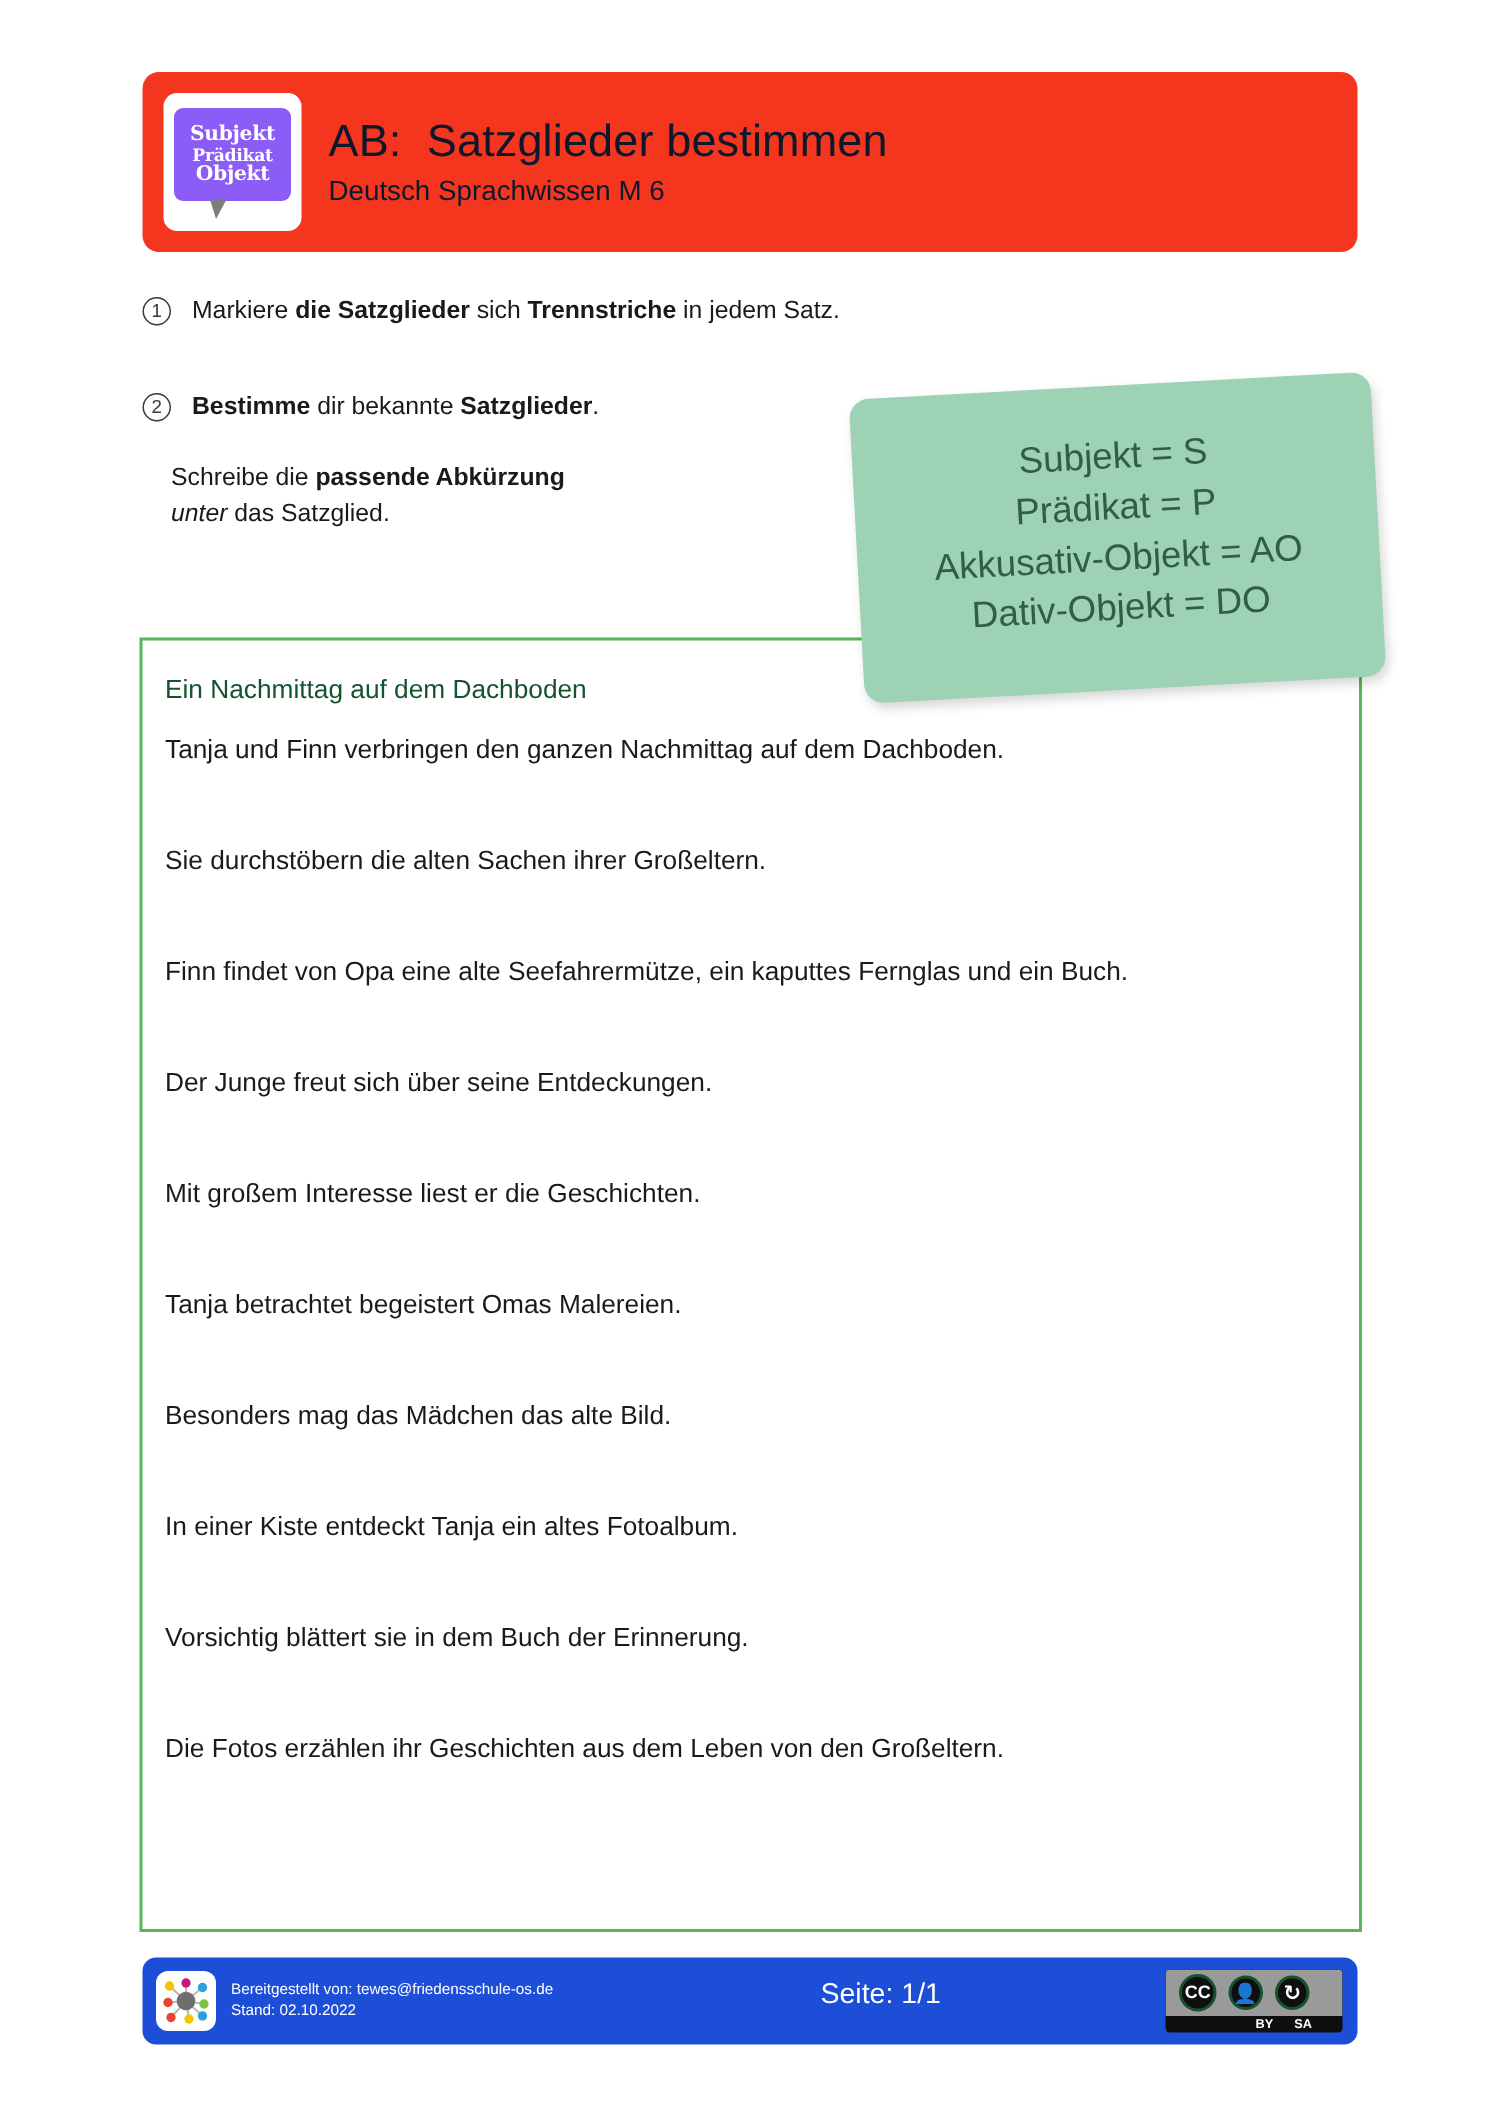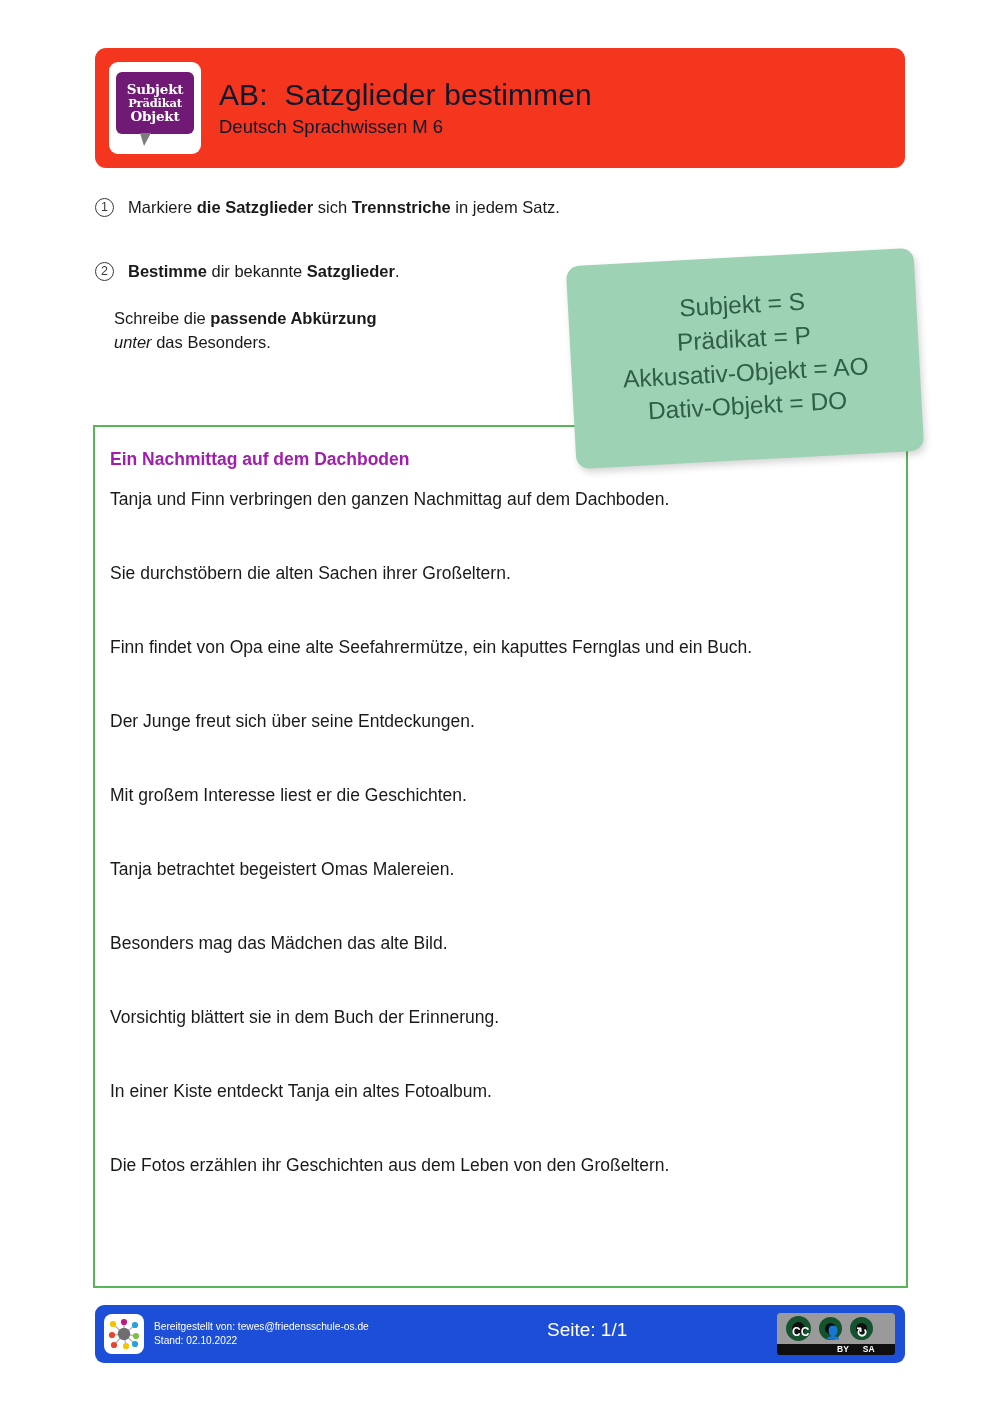--- a/index.html
+++ b/index.html
@@ -33,21 +33,21 @@
     border-radius: 9px;
     flex: 0 0 auto;
     display: flex;
     align-items: center;
     justify-content: center;
     position: relative;
   }
   .bubble {
     position: relative;
     width: 78px; height: 62px;
-    background: #701a75;
+    background: #8b5cf6;
     border-radius: 6px;
     display: flex;
     flex-direction: column;
     align-items: center;
     justify-content: center;
     margin-bottom: 10px;
   }
   .bubble:after {
     content: "";
     position: absolute;
@@ -150,22 +150,22 @@
     position: absolute;
     left: 93px; top: 425px;
     width: 815px; height: 863px;
     border: 2px solid #58b558;
     background: #ffffff;
     padding: 20px 0 0 15px;
     z-index: 1;
   }
   .content-title {
     font-size: 17.5px;
-    font-weight: bold;
-    color: #a21caf;
+    font-weight: normal;
+    color: #14532d;
     margin: 2px 0 0 0;
   }
   .sentence-list {
     margin-top: 18px;
   }
   .sentence {
     font-size: 17.5px;
     line-height: 1.3;
     color: #1a1a1a;
     height: 74px;
@@ -220,21 +220,21 @@
     background: #9a9a9a;
     display: flex;
     align-items: center;
     gap: 8px;
     padding-left: 9px;
   }
   .cc-circle {
     width: 25px; height: 25px;
     border-radius: 50%;
     background: #0f0f0f;
-    border: 6px solid #14532d;
+    border: 2px solid #14532d;
     color: #ffffff;
     font-size: 12px;
     font-weight: bold;
     text-align: center;
     line-height: 21px;
     flex: 0 0 auto;
     position: relative;
   }
   .cc-circle.small { width: 23px; height: 23px; line-height: 19px; }
   .cc-labels {
@@ -272,38 +272,38 @@
 
   <div class="instr-row">
     <div class="circ">1</div>
     <div class="instr-body"><span>Markiere </span><span style="font-weight: bold;">die Satzglieder</span><span> sich </span><span style="font-weight: bold;">Trennstriche</span><span> in jedem Satz.</span></div>
   </div>
 
   <div class="instr-row">
     <div class="circ">2</div>
     <div>
       <div class="instr-body"><span style="font-weight: bold;">Bestimme</span><span> dir bekannte </span><span style="font-weight: bold;">Satzglieder</span><span>.</span></div>
-      <div class="instr-sub"><span>Schreibe die </span><span style="font-weight: bold;">passende Abkürzung</span><br><span style="font-style: italic;">unter</span><span> das Besonders.</span></div>
+      <div class="instr-sub"><span>Schreibe die </span><span style="font-weight: bold;">passende Abkürzung</span><br><span style="font-style: italic;">unter</span><span> das Satzglied.</span></div>
     </div>
   </div>
 
 </div>
 
 <div class="content-box">
   <div class="content-title">Ein Nachmittag auf dem Dachboden</div>
   <div class="sentence-list">
       <div class="sentence">Tanja und Finn verbringen den ganzen Nachmittag auf dem Dachboden.</div>
       <div class="sentence">Sie durchstöbern die alten Sachen ihrer Großeltern.</div>
       <div class="sentence">Finn findet von Opa eine alte Seefahrermütze, ein kaputtes Fernglas und ein Buch.</div>
       <div class="sentence">Der Junge freut sich über seine Entdeckungen.</div>
       <div class="sentence">Mit großem Interesse liest er die Geschichten.</div>
       <div class="sentence">Tanja betrachtet begeistert Omas Malereien.</div>
       <div class="sentence">Besonders mag das Mädchen das alte Bild.</div>
+      <div class="sentence">In einer Kiste entdeckt Tanja ein altes Fotoalbum.</div>
       <div class="sentence">Vorsichtig blättert sie in dem Buch der Erinnerung.</div>
-      <div class="sentence">In einer Kiste entdeckt Tanja ein altes Fotoalbum.</div>
       <div class="sentence">Die Fotos erzählen ihr Geschichten aus dem Leben von den Großeltern.</div>
     </div>
 </div>
 
 <div class="legend">
   <div class="legend-line">Subjekt = S</div>
   <div class="legend-line">Prädikat = P</div>
   <div class="legend-line">Akkusativ-Objekt = AO</div>
   <div class="legend-line">Dativ-Objekt = DO</div>
 </div>

